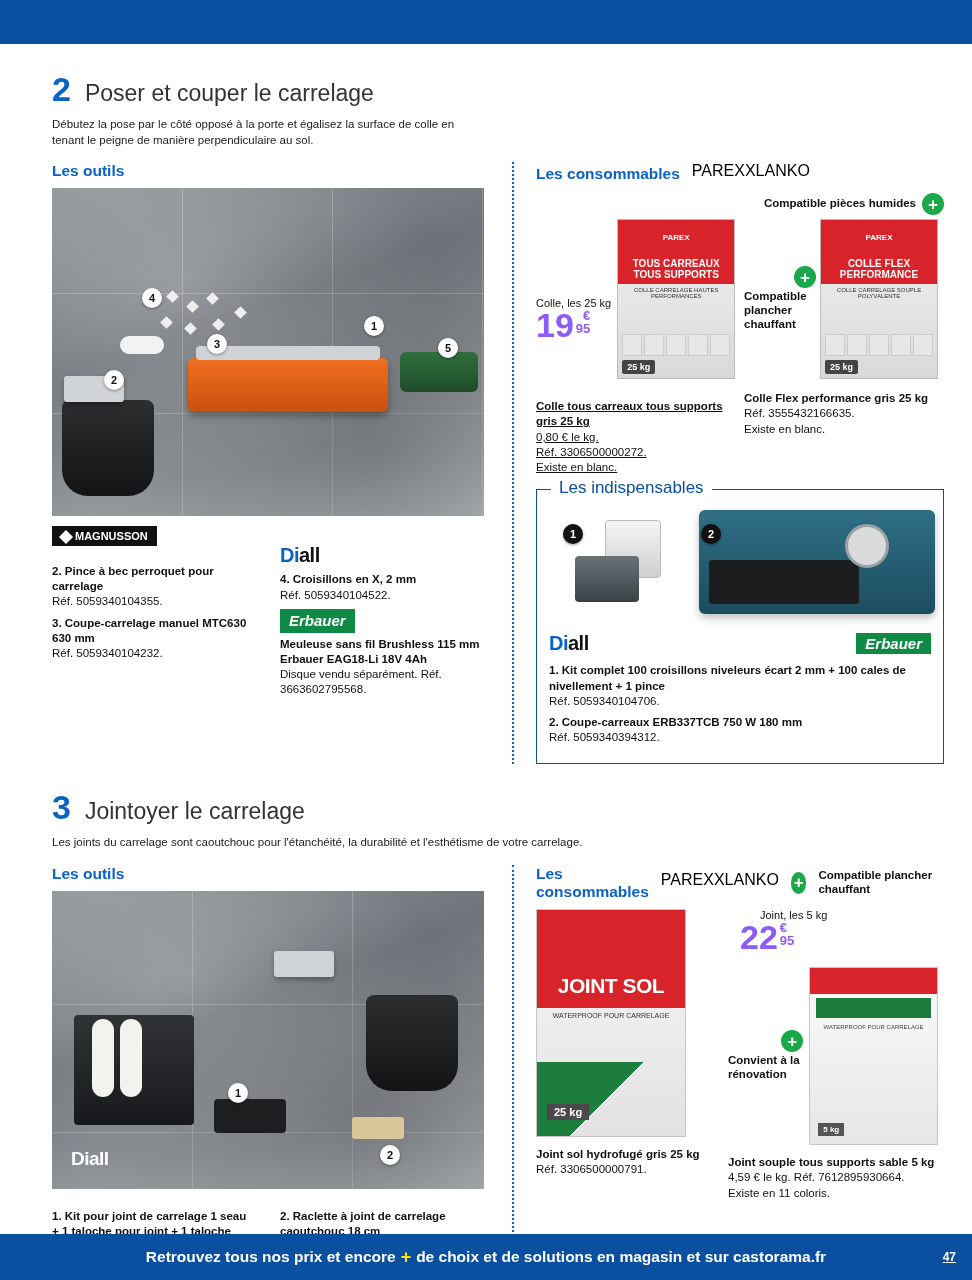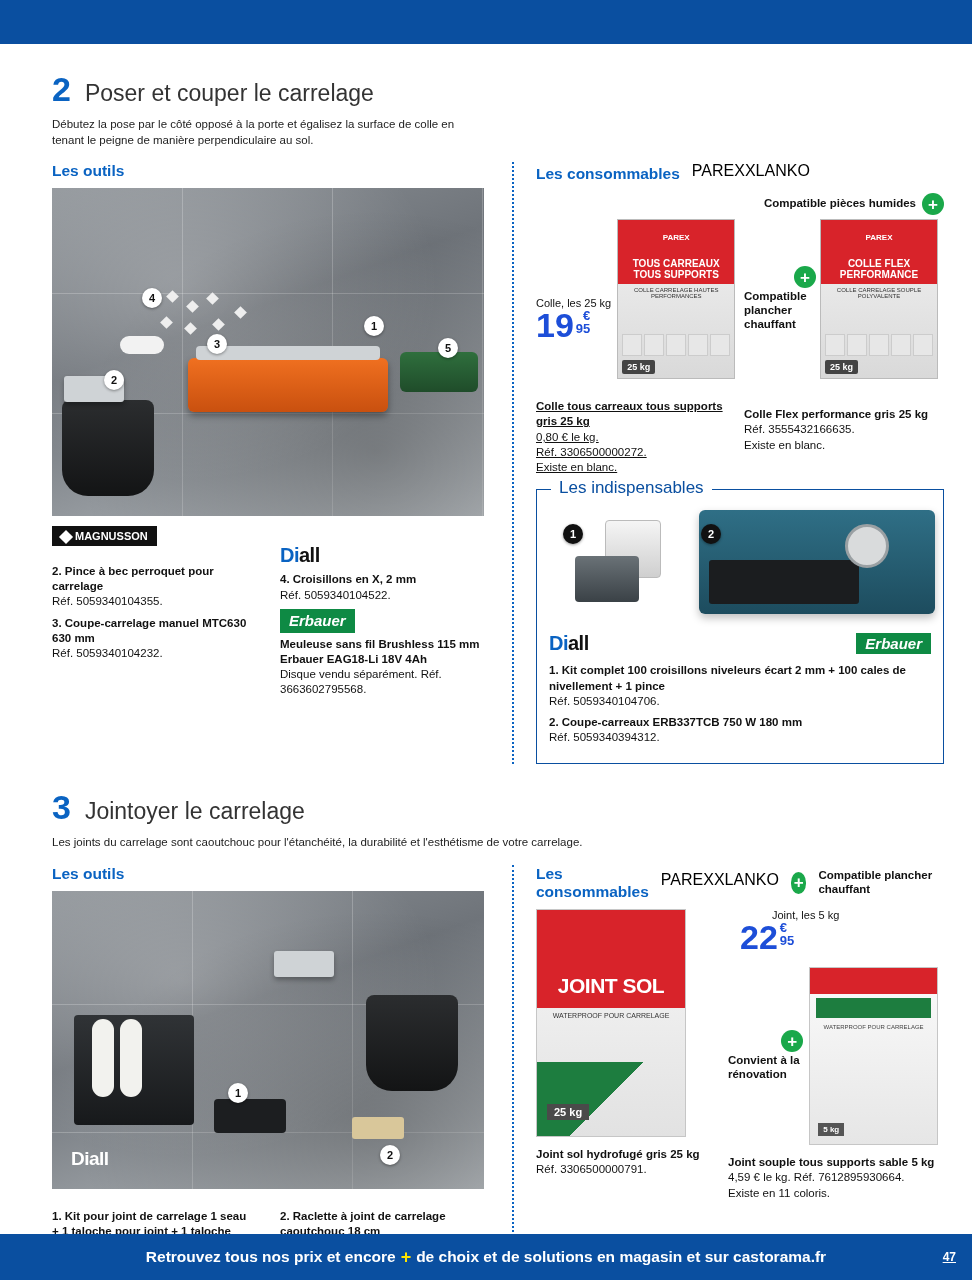--- a/index.html
+++ b/index.html
@@ -149,21 +149,21 @@
   
   .item-list { margin-top: 10px; font-size:11.5px; line-height:1.32; color:#111; }
   .item-list .name { font-weight:bold; }
   .item-list p { margin-bottom: 6px; }
   .two-col { display:flex; gap: 24px; }
   .two-col > div { flex:1; }
   
   .consumables-area { position:relative; margin-top:6px; }
   .price-label { font-size:11px; color:#111; }
   .price {
-    font-size:34px; font-weight:bold; color:#1d4ed8; line-height:.95;
+    font-size:34px; font-weight:bold; color:#8b5cf6; line-height:.95;
     display:flex; align-items:flex-start;
   }
   .price .cents { display:flex;flex-direction:column; font-size:13px; line-height:1.05; margin-left:2px; font-weight:bold;}
   .bag {
     position:relative; width:118px; height:160px;
     background:linear-gradient(180deg,#f3f3f3,#d9d9d9);
     border:1px solid #bbb; overflow:hidden;
   }
   .bag .band { height:34px;background:#d8232a; display:flex;align-items:center;justify-content:center; }
   .bag .band .mini { color:#fff;font-size:8px;font-weight:bold; }
@@ -413,21 +413,21 @@
                   <div class="grid6">
                       <span></span>
                       <span></span>
                       <span></span>
                       <span></span>
                       <span></span>
                     </div>
                   <div class="kg">25 kg</div>
                 </div>
               </div>
-              <div class="prod-caption" style="margin-top:28px;">
+              <div class="prod-caption" style="margin-top:12px;">
                 <span class="b">Colle Flex performance gris 25 kg</span><br>
                 <span>Réf. 3555432166635.</span><br>
                 <span>Existe en blanc.</span>
               </div>
             </div>
           </div>
 
           <div class="indis">
             <div class="indis-title">Les indispensables</div>
             <div class="indis-photo">
@@ -514,21 +514,21 @@
               <div class="green"></div>
               <div class="kg">25 kg</div>
             </div>
             <div class="prod-caption" style="margin-top:10px;">
               <span class="b">Joint sol hydrofugé gris 25 kg</span><br>
               <span>Réf. 3306500000791.</span>
             </div>
           </div>
 
           <div style="width:210px;margin-left:6px;">
-            <div class="price-label" style="margin-left:44px;">Joint, les 5 kg</div>
+            <div class="price-label" style="margin-left:32px;">Joint, les 5 kg</div>
             <div class="price" style="margin-left:12px;">
               <span>22</span>
               <span class="cents">
                 <span>€</span>
                 <span>95</span>
               </span>
             </div>
             <div style="display:flex;align-items:center;gap:6px;margin-top:14px;">
               <div style="width:76px;text-align:right;">
                 <div style="display:flex;justify-content:flex-end;">

